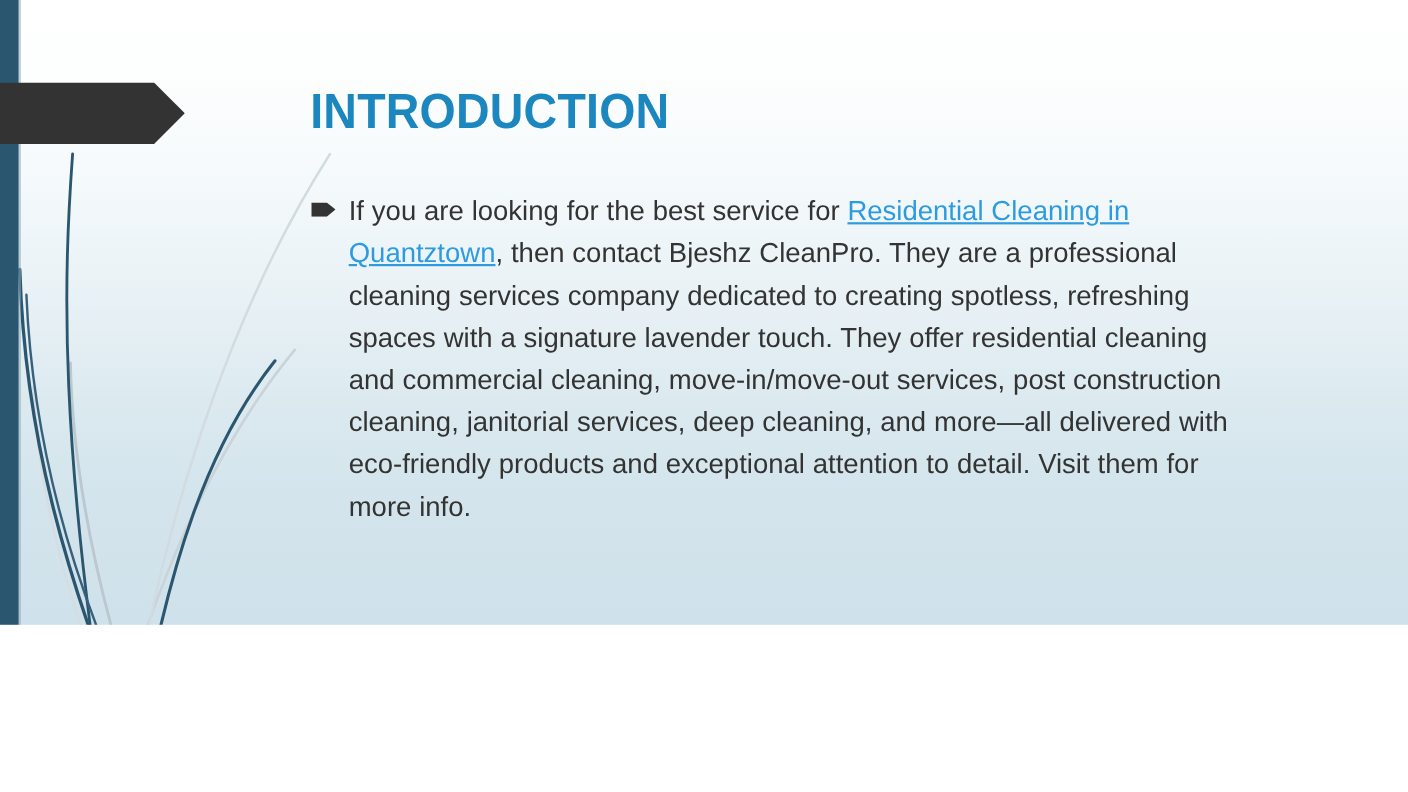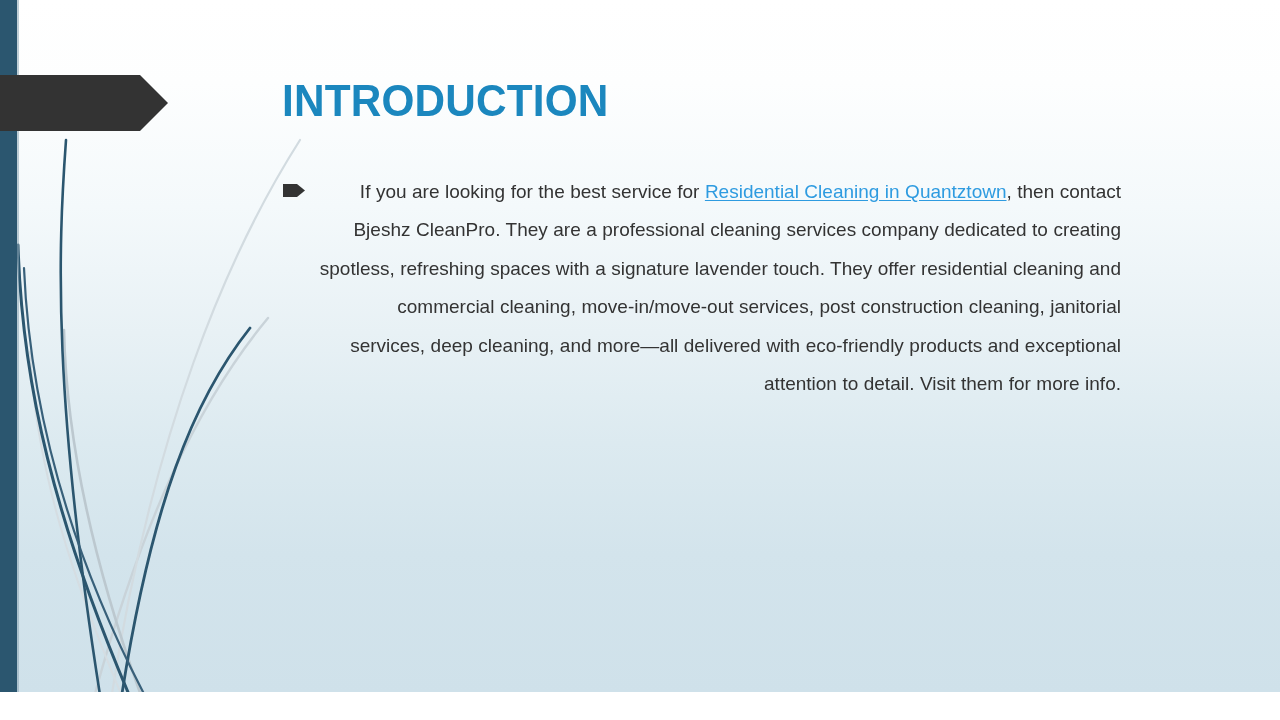--- a/index.html
+++ b/index.html
@@ -10,21 +10,21 @@
     overflow: hidden;
   }
   body {
     font-family: "Liberation Sans", sans-serif;
     background: #ffffff;
   }
 
   #slide {
     position: relative;
     width: 1280px;
-    height: 692px;
+    height: 568px;
     overflow: hidden;
     background: linear-gradient(to bottom,
         #ffffff 0%,
         #fdfefe 12%,
         #f4f9fb 30%,
         #e8f1f5 48%,
         #dceaf0 64%,
         #d3e4ec 80%,
         #cfe1ea 100%);
   }
@@ -95,25 +95,25 @@
     padding-left: 34px;
   }
   .bullet-glyph {
     position: absolute;
     left: 0;
     top: 11px;
     width: 22px;
     height: 13px;
   }
   .bullet-text {
-    font-size: 19px;
+    font-size: 25px;
     line-height: 38.4px;
     color: #333333;
     font-family: "Liberation Sans", sans-serif;
-    text-align: right;
+    text-align: left;
     word-spacing: 0.2px;
   }
   .bullet-text a,
   .hyperlink {
     color: #2e9be0;
     text-decoration: underline;
     text-underline-offset: 2px;
   }
 </style>
 </head>

